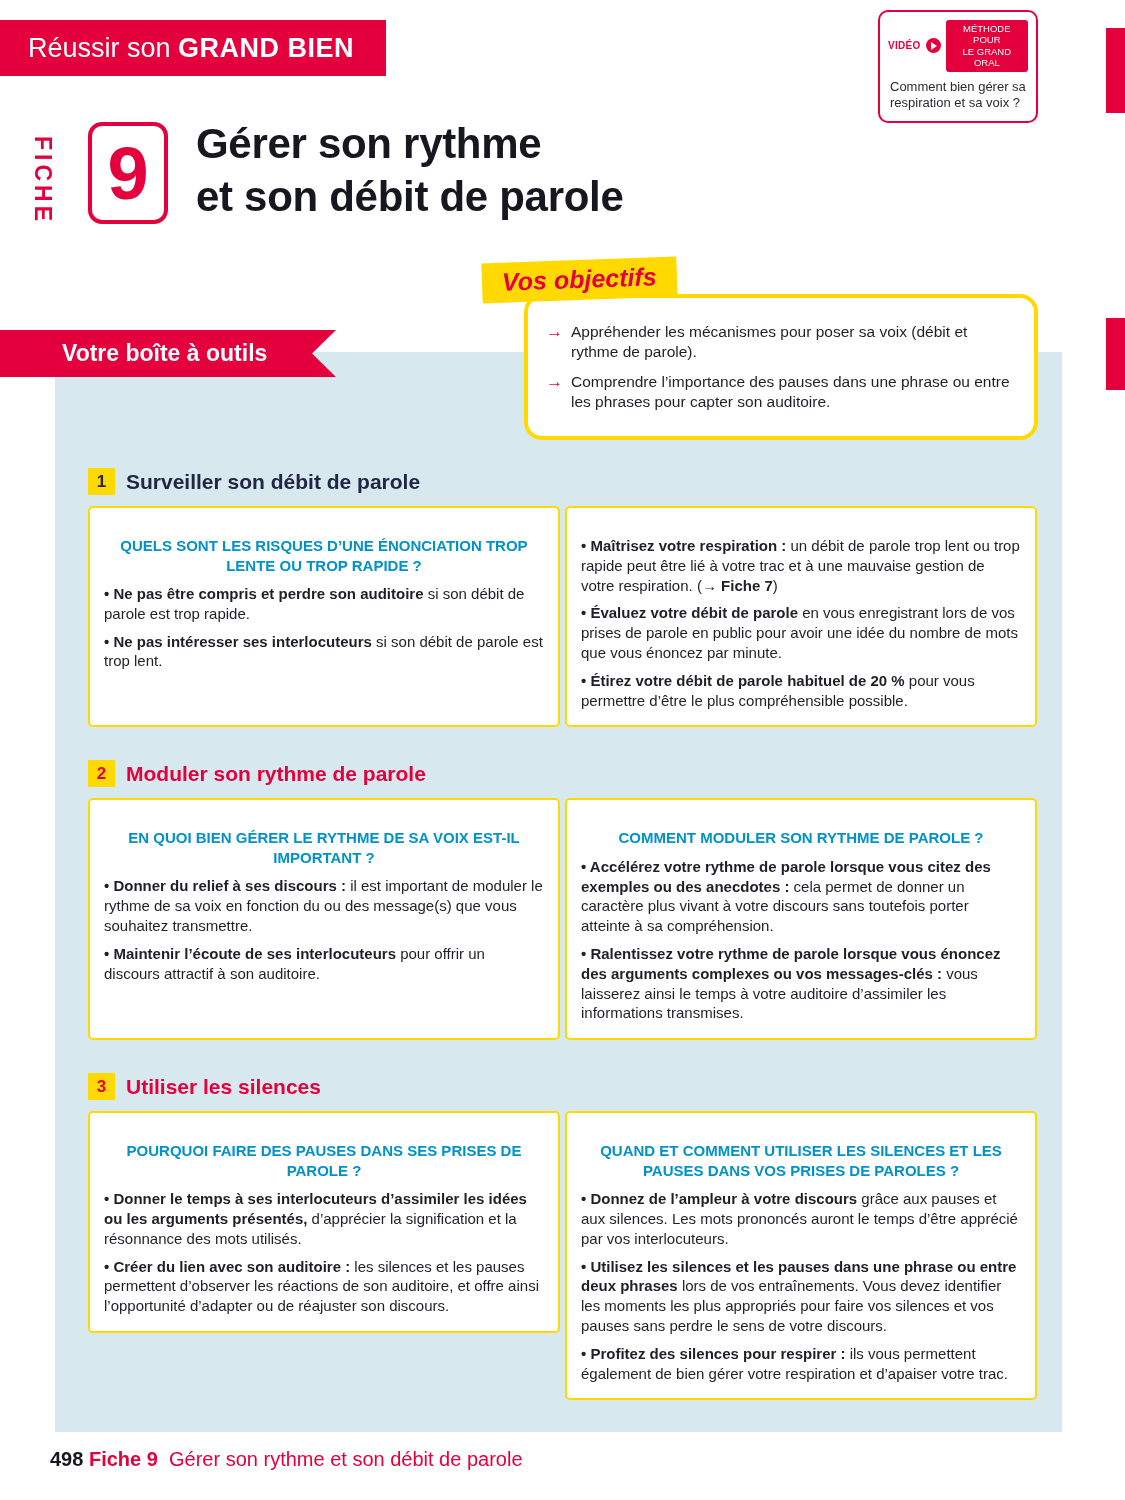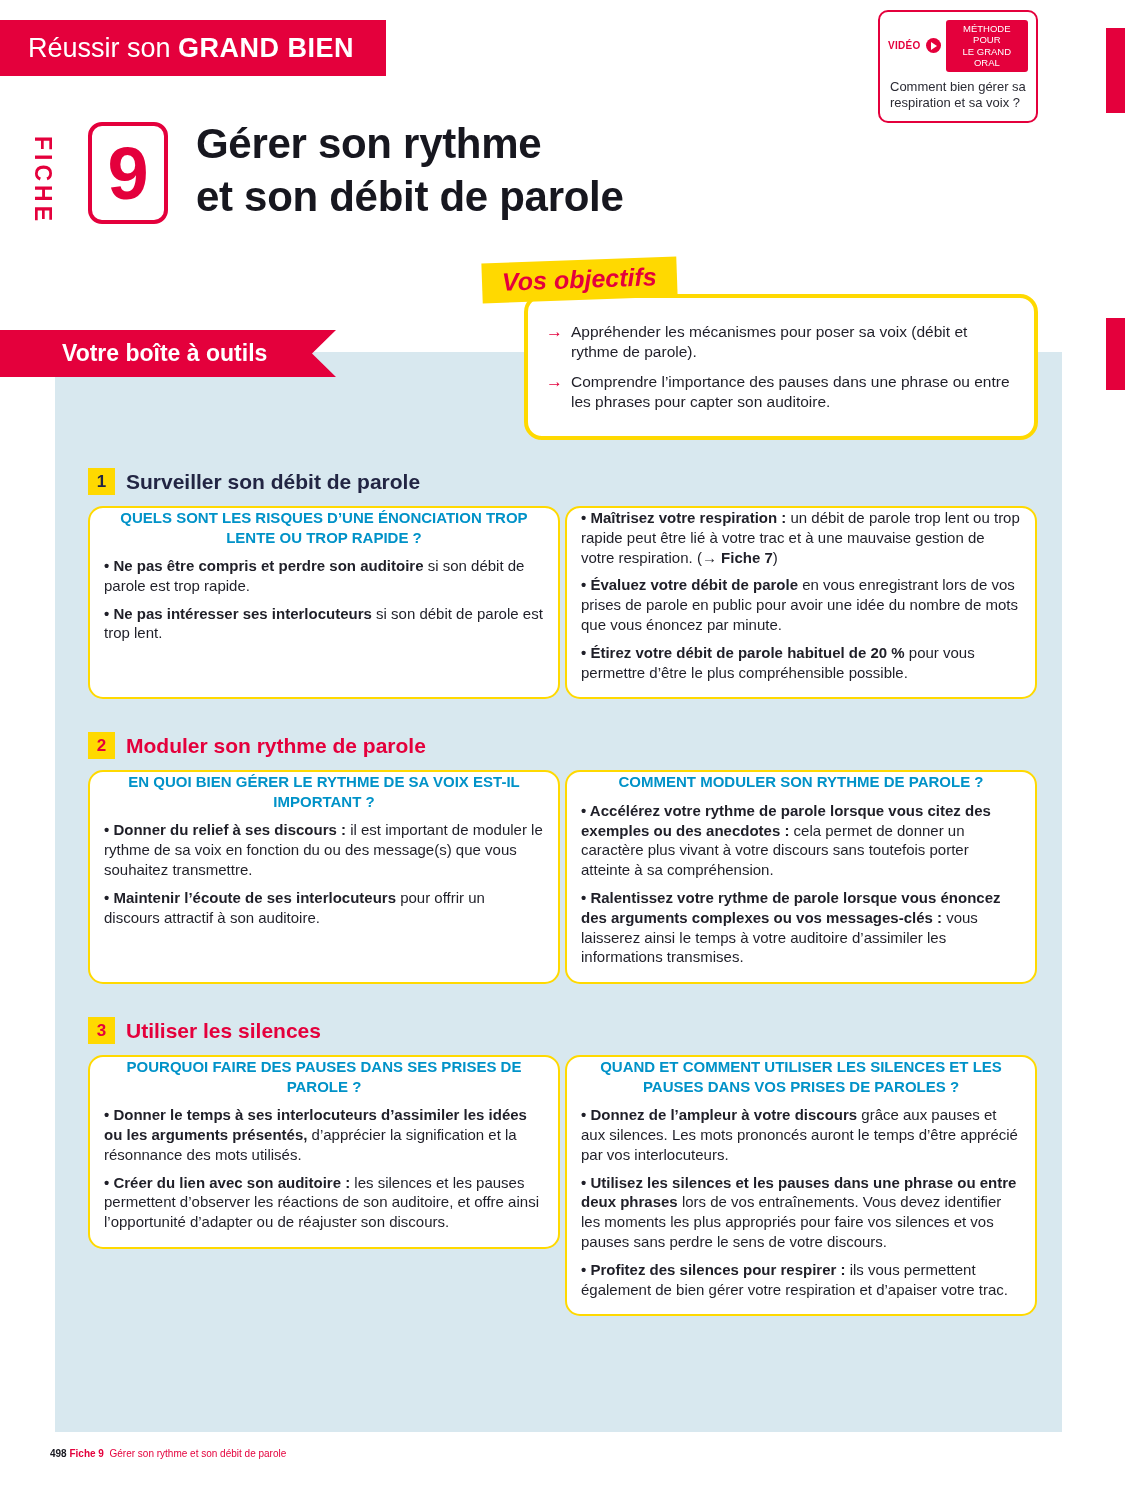--- a/index.html
+++ b/index.html
@@ -84,30 +84,30 @@
   .section{margin-bottom:33px;}
   .sec-head{display:flex;align-items:center;gap:11px;margin-bottom:11px;}
   .sec-badge{
     width:27px;height:27px;background:var(--yellow);display:inline-flex;align-items:center;justify-content:center;
     font-size:17px;font-weight:bold;flex:0 0 auto;
   }
   .sec-title{font-size:21px;font-weight:bold;}
   .box-row{display:flex;gap:5px;align-items:stretch;}
   .box-row.row-start{align-items:flex-start;justify-content:space-between;}
   .qbox{
-    flex:1 1 0;background:#fff;border:2px solid var(--yellow);border-radius:15px;
-    padding:0 14px 7px 14px;font-size:15px;line-height:1.32;color:var(--body);
+    flex:1 1 0;background:#fff;border:2px solid var(--yellow);border-radius:5px;
+    padding:28px 14px 7px 14px;font-size:15px;line-height:1.32;color:var(--body);
   }
   .qbox-title{color:var(--box-blue);font-weight:bold;text-align:center;font-size:15px;line-height:1.3;margin-bottom:9px;}
   .bullet{margin:0 0 8px 0;}
   .bullet b{color:var(--body);}
   .fiche-link{color:var(--red);font-weight:bold;}
 
   
-  .page-footer{position:absolute;left:50px;top:1448px;font-size:10px;white-space:pre;}
+  .page-footer{position:absolute;left:50px;top:1448px;font-size:20px;white-space:pre;}
   .footer-num{font-weight:bold;color:#17171f;}
   .footer-fiche{font-weight:bold;color:var(--red);}
   .footer-title{color:var(--red);}
 </style>
 </head>
 <body>
 
 <div class="page">
 
   <div class="top-banner"><span>Réussir son </span><span class="bold">GRAND BIEN</span></div>

